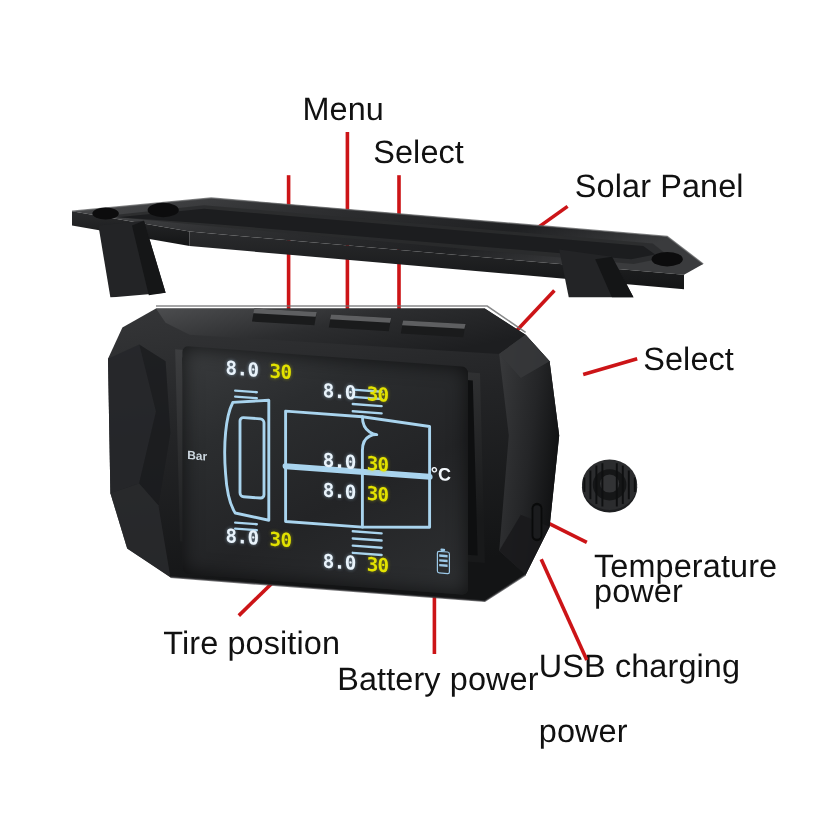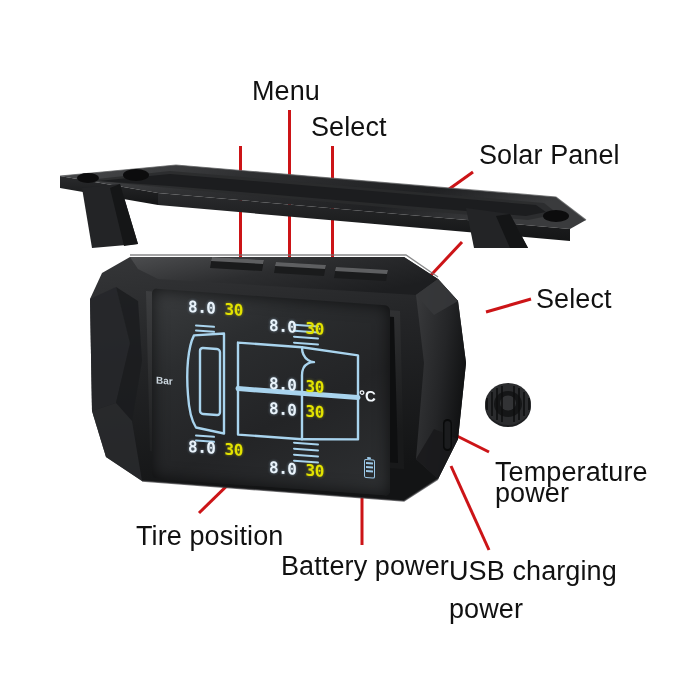--- a/index.html
+++ b/index.html
@@ -62,21 +62,21 @@
 
   <div class="lbl" style="left:536px;top:284px;font-size:27px;">Select</div>
 
   <div class="lbl" style="left:495px;top:457px;font-size:27px;">Temperature</div>
   <div class="lbl" style="left:495px;top:478px;font-size:27px;">power</div>
 
   <div class="lbl" style="left:104px;top:521px;font-size:27px;margin-left:32px;">Tire position</div>
 
   <div class="lbl" style="left:281px;top:551px;font-size:27px;">Battery power</div>
 
-  <div class="lbl" style="left:449px;top:556px;font-size:27px;">USB charging</div>
+  <div class="lbl" style="left:449px;top:540px;font-size:27px;">USB charging</div>
   <div class="lbl" style="left:449px;top:594px;font-size:27px;">power</div>
 
   <div class="vline" style="left:239px;top:146px;height:122px;"></div>
   <div class="vline" style="left:288px;top:110px;height:155px;"></div>
   <div class="vline" style="left:331px;top:146px;height:122px;"></div>
 
   <svg width="700" height="700" style="position:absolute;left:0;top:0;pointer-events:none;">
 
     <line x1="473" y1="172" x2="424" y2="207" stroke="#cc1417" stroke-width="3"></line>
 

